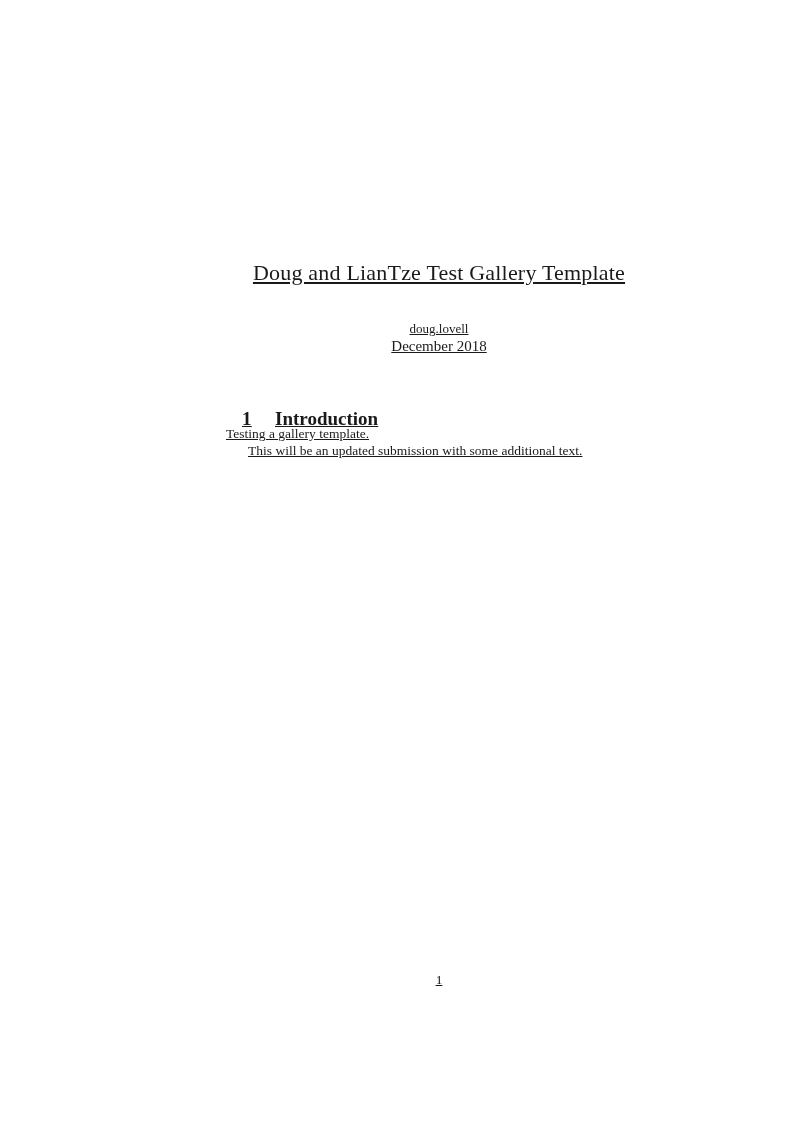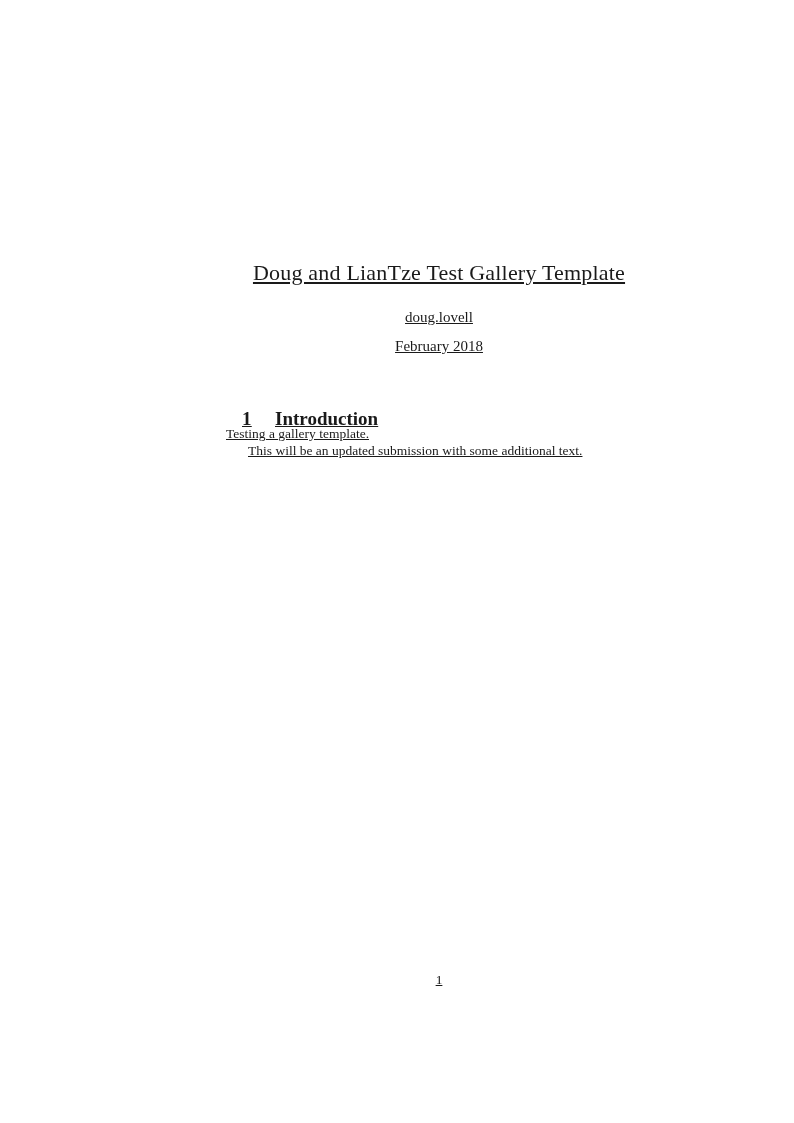--- a/index.html
+++ b/index.html
@@ -24,23 +24,23 @@
     width: 458px;
   }
   .doc-title {
     top: 211px;
     text-align: center;
     font-size: 22px;
     line-height: 27px;
     letter-spacing: 0.2px;
   }
   .doc-author {
-    top: 260px;
+    top: 271px;
     text-align: center;
-    font-size: 15px;
+    font-size: 13px;
     line-height: 19px;
   }
   .doc-date {
     top: 289px;
     text-align: center;
     font-size: 15px;
     line-height: 19px;
   }
   .section-heading {
     top: 343px;
@@ -68,21 +68,21 @@
 </style>
 </head>
 <body>
 
 <div class="page">
 
   <div class="textblock doc-title">Doug and LianTze Test Gallery Template</div>
 
   <div class="textblock doc-author">doug.lovell</div>
 
-  <div class="textblock doc-date">February 2018</div>
+  <div class="textblock doc-date">December 2018</div>
 
   <div class="textblock section-heading">
     <span class="section-number">1</span>
     <span>Introduction</span>
   </div>
 
   <div class="textblock body-par par-2">This will be an updated submission with some additional text.</div>
 
   <div class="textblock body-par par-1">Testing a gallery template.</div>
 

